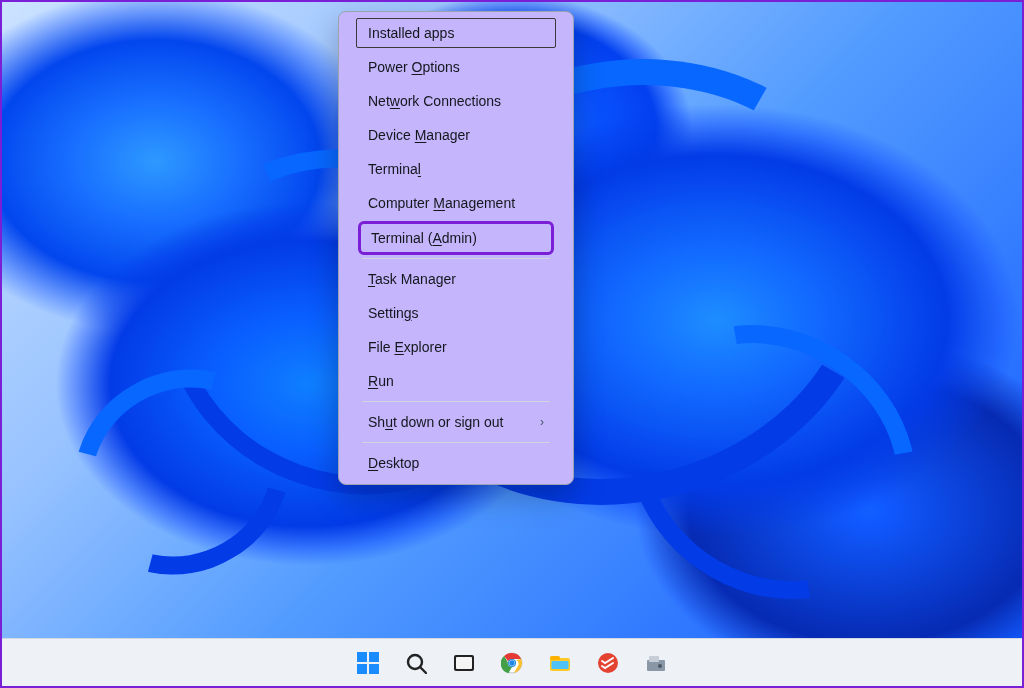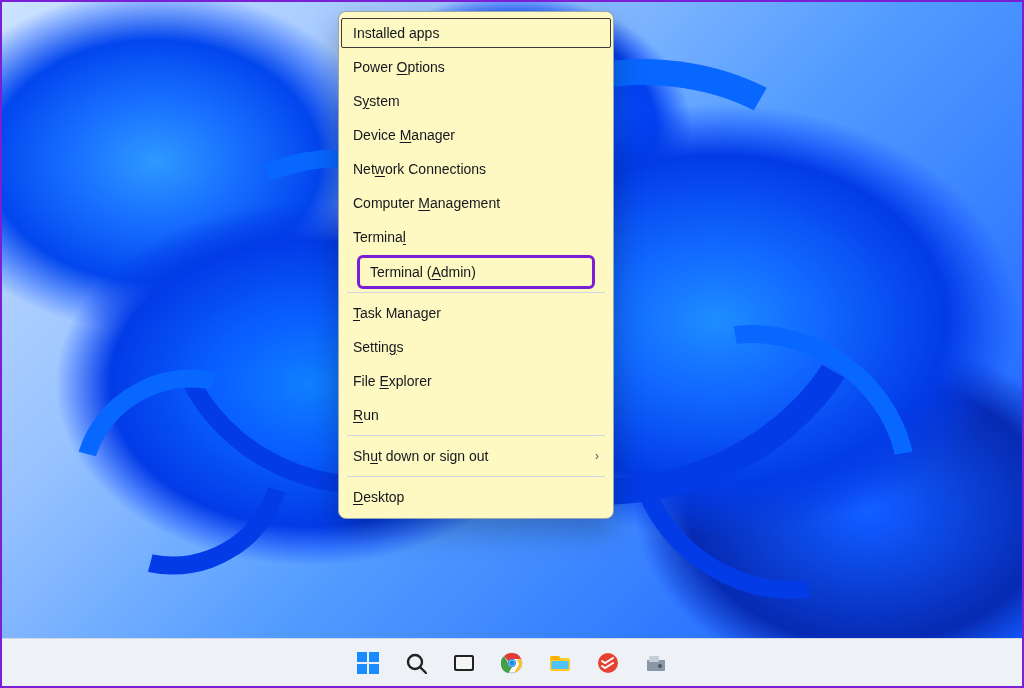--- a/index.html
+++ b/index.html
@@ -22,38 +22,38 @@
   .swirl { position:absolute; border:18px solid #1366ff; border-color:#1366ff transparent #0a3bd1 transparent; border-radius:50%; }
   .s1{ width:380px; height:340px; left:160px; top:150px; transform:rotate(20deg);}
   .s2{ width:520px; height:440px; left:360px; top:60px; transform:rotate(-15deg); border-width:26px;}
   .s3{ width:300px; height:260px; left:620px; top:330px; transform:rotate(35deg);}
   .s4{ width:220px; height:200px; left:70px; top:370px; transform:rotate(-30deg);}
 
   
   .winx-menu {
     position: absolute;
     left: 336px; top: 9px;
-    width: 276px;
-    background: #fef9c3;
+    width: 236px;
+    background: #c4b5fd;
     border: 1px solid #9aa3b0;
     border-radius: 8px;
     box-shadow: 0 12px 30px rgba(0,0,0,.25);
-    padding: 4px 0;
+    padding: 4px 15px;
     overflow: hidden;
   }
   .menu-item {
     display: flex; align-items: center; justify-content: space-between;
     height: 34px;
     padding: 0 14px;
     font-size: 14px;
     color: #14171c;
     cursor: default;
   }
   .menu-item.focused { outline: 1px solid #3a3a3a; outline-offset: -3px; border-radius: 4px; }
-  .menu-item.highlight { border: 3px solid #7a1fd6; border-radius: 6px; margin: 1px 18px; padding: 0 10px; height: 34px; }
+  .menu-item.highlight { border: 3px solid #7a1fd6; border-radius: 6px; margin: 1px 4px; padding: 0 10px; height: 34px; }
   .menu-sep { height: 1px; background: #d0d6df; margin: 3px 8px; }
   .submenu-caret { color: #4a5568; font-size: 12px; }
   .accel { text-decoration: underline; text-underline-offset: 2px; }
 
   
   .taskbar {
     position: absolute; left: 0; right: 0; bottom: 0; height: 48px;
     background: #eef2f7;
     border-top: 1px solid #d3d9e3;
     display: flex; align-items: center; justify-content: center; gap: 14px;
@@ -79,33 +79,30 @@
 </div>
 
 <div class="winx-menu" id="winx">
     <div class="menu-item focused">
       <span>Installed apps</span>
     </div>
     <div class="menu-item">
       <span>Power <span class="accel">O</span>ptions</span>
     </div>
     <div class="menu-item">
-      <span>S<span class="accel">y</span>stem</span>
+      <span>Net<span class="accel">w</span>ork Connections</span>
     </div>
     <div class="menu-item">
       <span>Device <span class="accel">M</span>anager</span>
     </div>
     <div class="menu-item">
-      <span>Net<span class="accel">w</span>ork Connections</span>
+      <span>Termina<span class="accel">l</span></span>
     </div>
     <div class="menu-item">
       <span>Computer <span class="accel">M</span>anagement</span>
-    </div>
-    <div class="menu-item">
-      <span>Termina<span class="accel">l</span></span>
     </div>
     <div class="menu-item highlight">
       <span>Terminal (<span class="accel">A</span>dmin)</span>
     </div>
     <div class="menu-sep"></div>
     <div class="menu-item">
       <span><span class="accel">T</span>ask Manager</span>
     </div>
     <div class="menu-item">
       <span>Settin<span class="accel">g</span>s</span>

